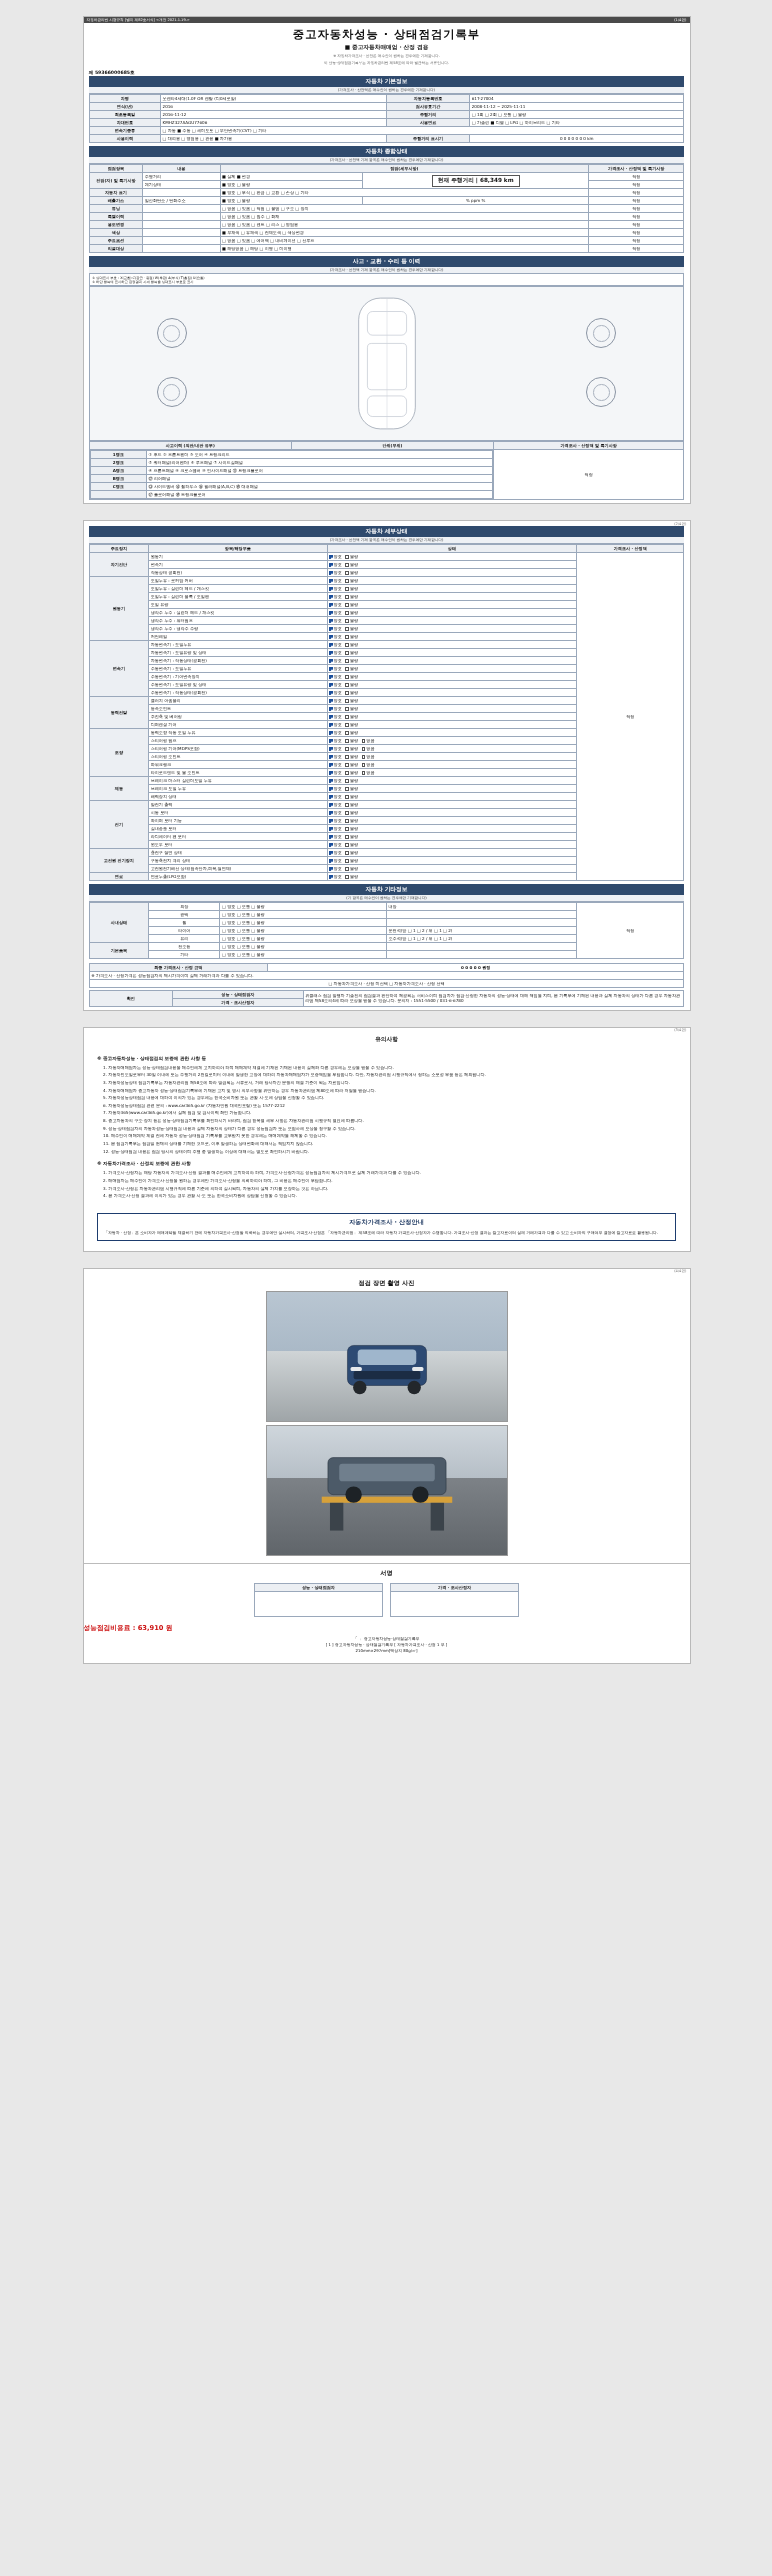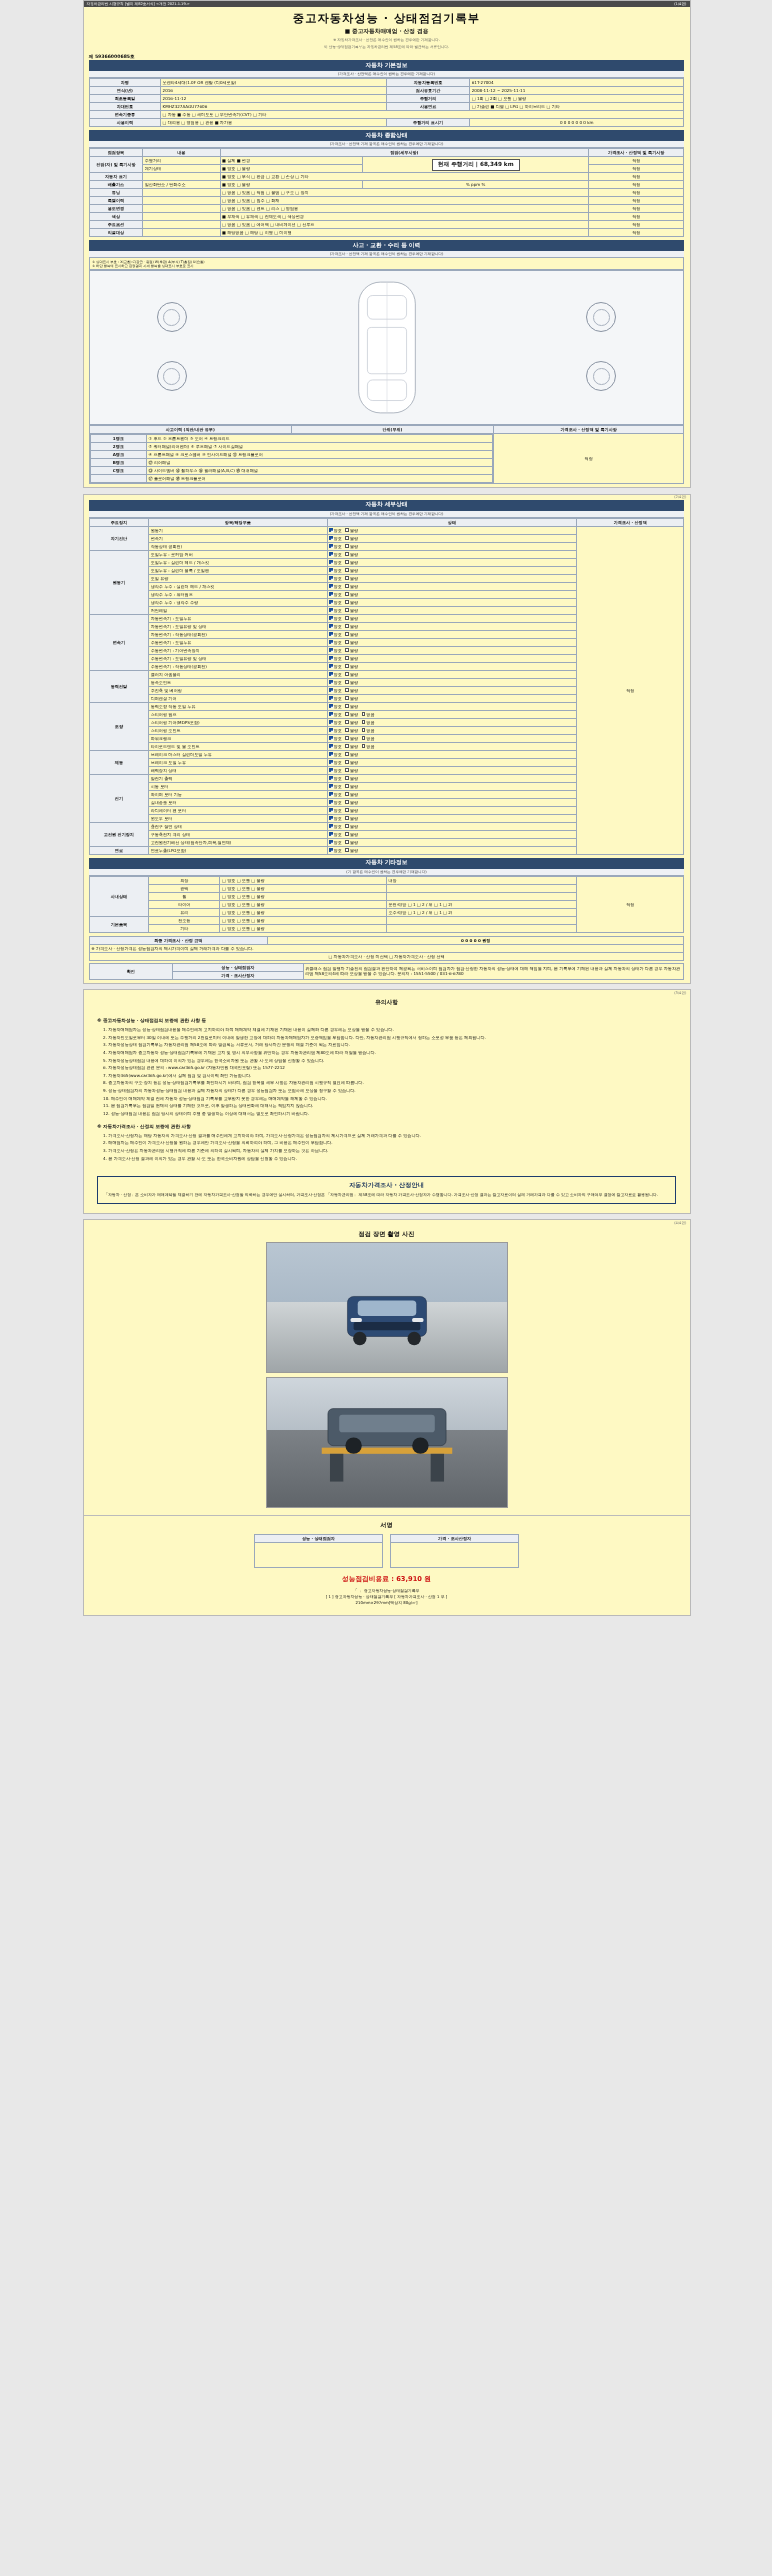--- a/index.html
+++ b/index.html
@@ -3,21 +3,21 @@
 <meta charset="utf-8">
 <style>
   * { box-sizing: border-box; }
   html, body { margin:0; padding:0; }
   body {
     width:773px; background:#e8e8e8;
     font-family:"DejaVu Sans", sans-serif;
     font-size:4.6px; color:#111;
   }
   .page {
-    width:608px; margin:0 auto; background:#fef9c3;
+    width:608px; margin:16px auto; background:#ffffff;
     border:0.5px solid #b9b9b9; position:relative;
   }
   .sheet { margin-bottom:5.2px; padding-bottom:3.1px; }
   .topbar { background:#4a4a4a; color:#fff; font-size:3.6px; padding:1px 3.1px; display:flex; justify-content:space-between; }
   .pagemark { text-align:right; font-size:3.6px; color:#777; padding:0.5px 3.1px; }
 
   .title-block { text-align:center; padding:4.1px 0 2.1px; }
   .title-main { font-size:11.3px; font-weight:bold; letter-spacing:1px; }
   .title-sub { font-size:5.7px; font-weight:bold; margin-top:2.1px; }
   .title-note { font-size:3.6px; color:#555; margin-top:1.5px; line-height:1.5; }
@@ -59,21 +59,21 @@
   .warnbox .wb { font-size:3.9px; line-height:1.6; }
 
   .photo-title { text-align:center; font-weight:bold; font-size:6.2px; padding:5.2px 0 3.1px; }
   .photos { display:flex; flex-direction:column; align-items:center; gap:3.1px; padding-bottom:4.1px; }
   .photo { width:242px; height:131px; border:0.5px solid #999; position:relative; overflow:hidden; background:#8fa3b5; }
   .ph1 { background:linear-gradient(#b9c6d2 0%, #aab9c7 46%, #cfd4d6 46%, #9fa5a8 100%); }
   .ph2 { background:linear-gradient(#cfd6dc 0%, #b6bfc7 40%, #7d8287 40%, #60656a 100%); }
   .ph-car { position:absolute; left:50%; transform:translateX(-50%); }
 
   .sig-title { text-align:center; font-weight:bold; font-size:6.2px; padding:5.2px 0 2.1px; border-top:0.5px solid #bbb; margin-top:3.1px; }
-  .fee { text-align:center; font-weight:bold; color:#cc1111; font-size:6.7px; padding:2.1px 0 1px; }
+  .fee { font-weight:bold; color:#cc1111; font-size:6.7px; padding:2.1px 0 1px; }
   .foot { text-align:center; font-size:3.9px; line-height:1.6; padding:2.1px 10.3px 5.2px; }
 
   .sig-wrap { display:flex; justify-content:center; gap:7.2px; padding:2.1px 0 5.2px; }
   .sig-cell { width:129px; border:0.5px solid #9aa8bb; }
   .sig-cell .h { background:#eceff3; text-align:center; font-weight:bold; font-size:4.1px; padding:1px; border-bottom:0.5px solid #9aa8bb; }
   .sig-cell .b { height:24px; }
 </style>
 </head>
 <body>
 

